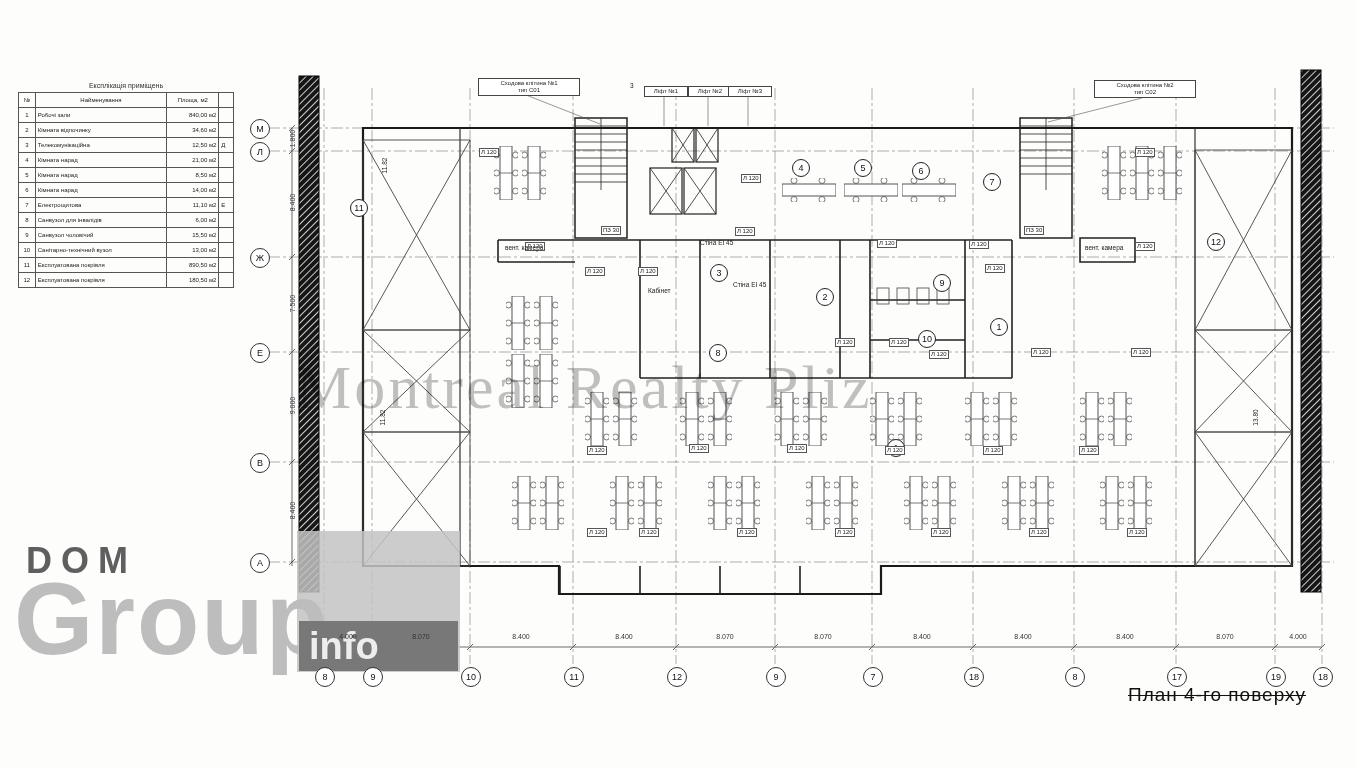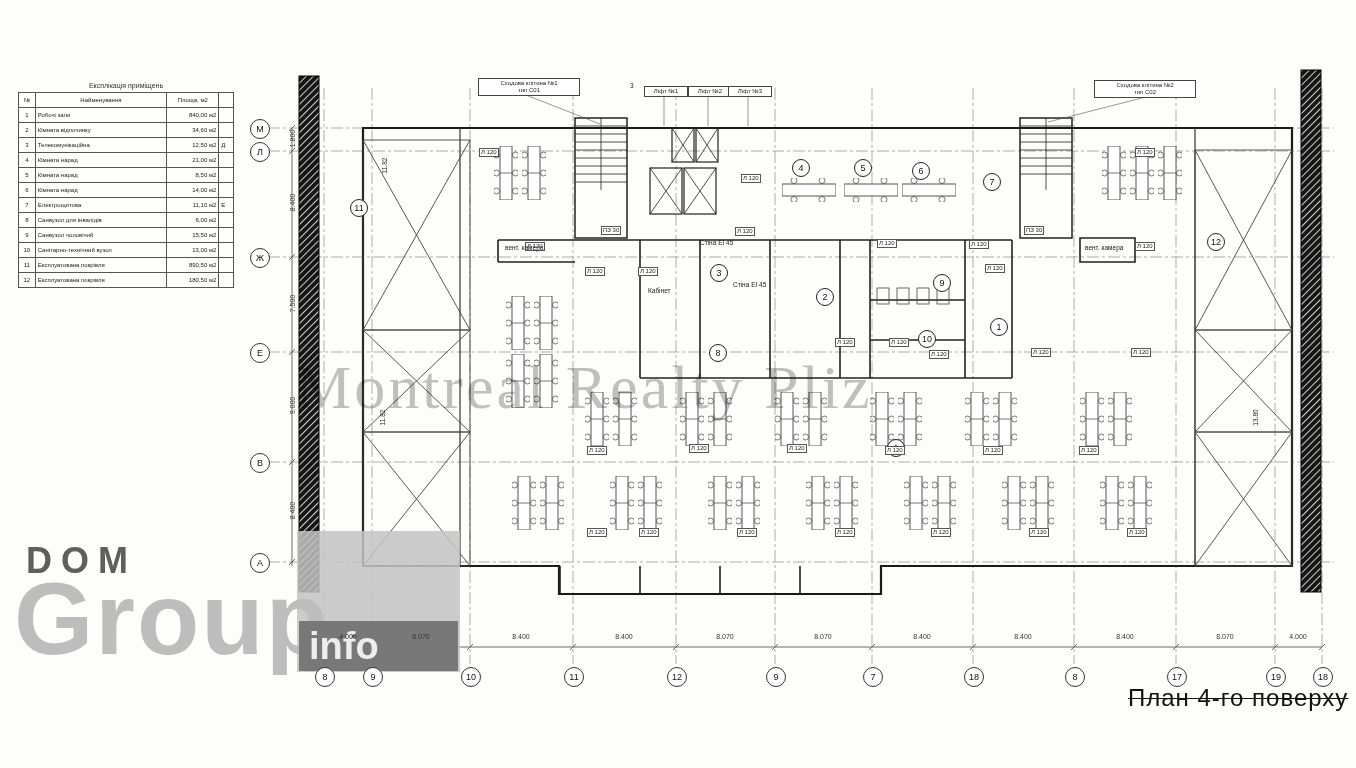--- a/index.html
+++ b/index.html
@@ -40,21 +40,21 @@
   .wm-dom{position:absolute;left:26px;top:540px;font-size:36px;font-weight:bold;color:#5f5f5f;
       letter-spacing:9px;}
   .wm-pliz{position:absolute;left:14px;top:568px;font-size:102px;font-weight:bold;color:#bdbdbd;
       letter-spacing:2px;line-height:1;}
   .wm-block{position:absolute;left:297px;top:531px;width:163px;height:141px;background:#c3c3c3;
       opacity:.85;}
   .wm-info-box{position:absolute;left:299px;top:621px;width:159px;height:50px;background:#787878;
       display:flex;align-items:center;padding-left:10px;box-sizing:border-box;}
   .wm-info-box span{font-size:38px;font-weight:bold;color:#ededed;line-height:1;}
 
-  .plan-title{position:absolute;left:1128px;top:684px;font-size:24px;color:#111;
+  .plan-title{position:absolute;left:1128px;top:684px;font-size:19px;color:#111;
       text-decoration:line-through;text-decoration-thickness:1px;letter-spacing:1px;}
 </style>
 </head>
 <body>
 
 <svg id="plan-svg" width="1356" height="768" viewBox="0 0 1356 768">
   <defs>
     <pattern id="ht" width="5" height="5" patternUnits="userSpaceOnUse" patternTransform="rotate(45)">
       <rect width="5" height="5" fill="#161616"></rect>
       <line x1="0" y1="0" x2="0" y2="5" stroke="#fff" stroke-width="1.6"></line>

